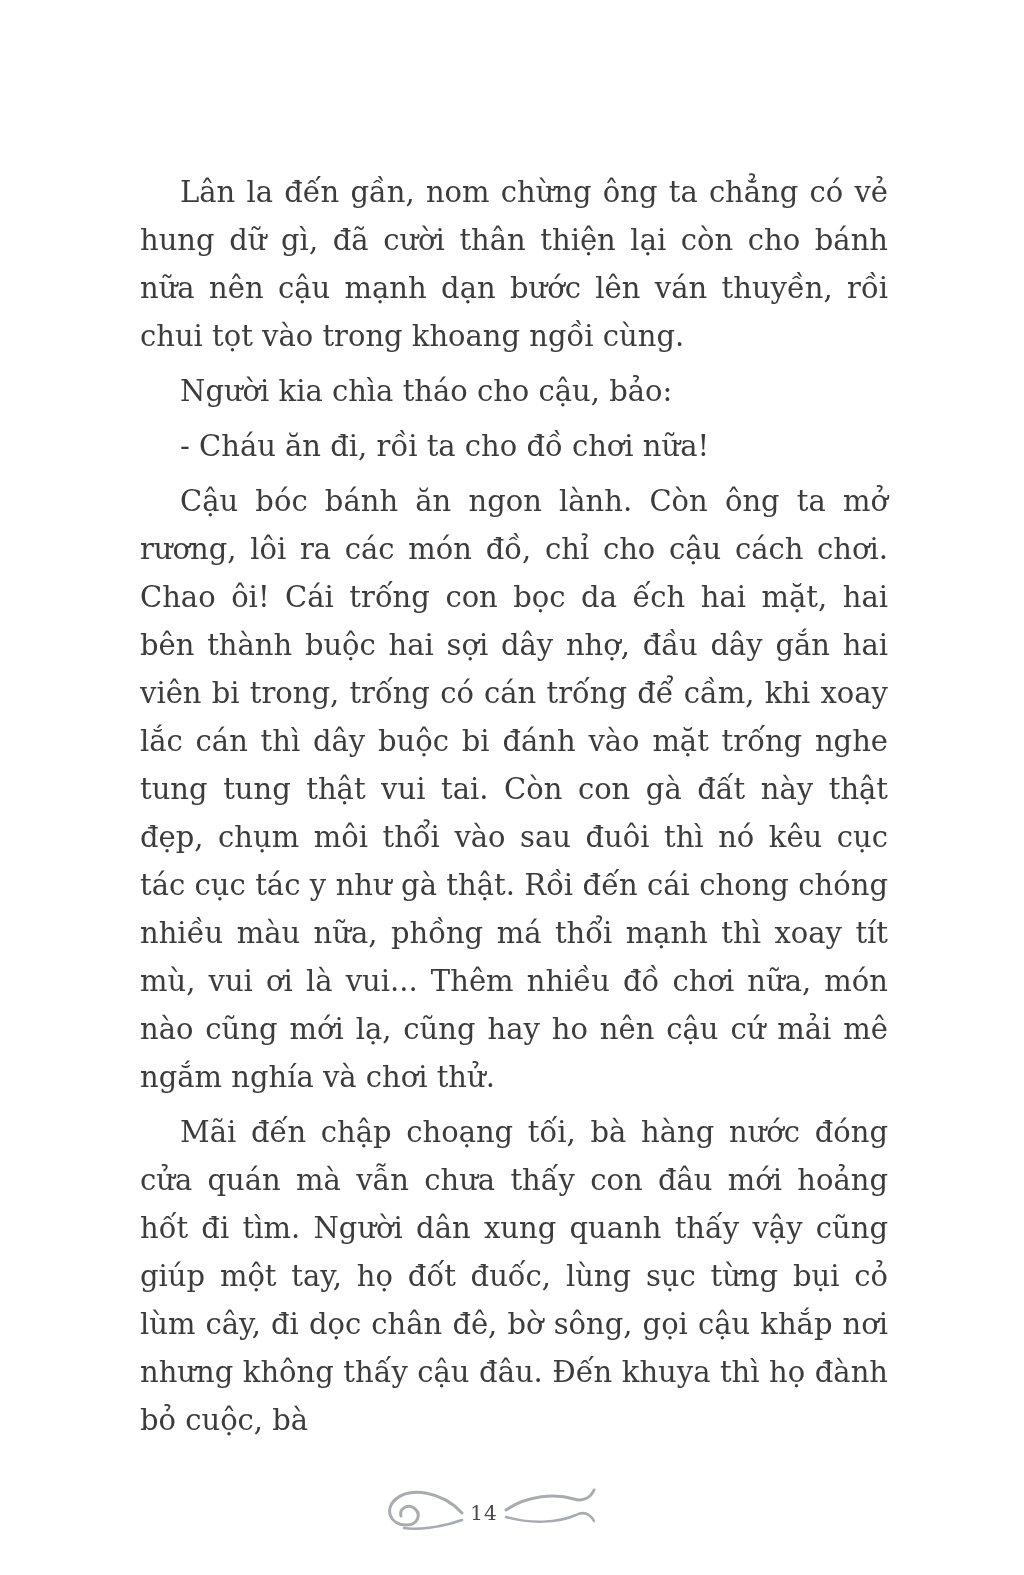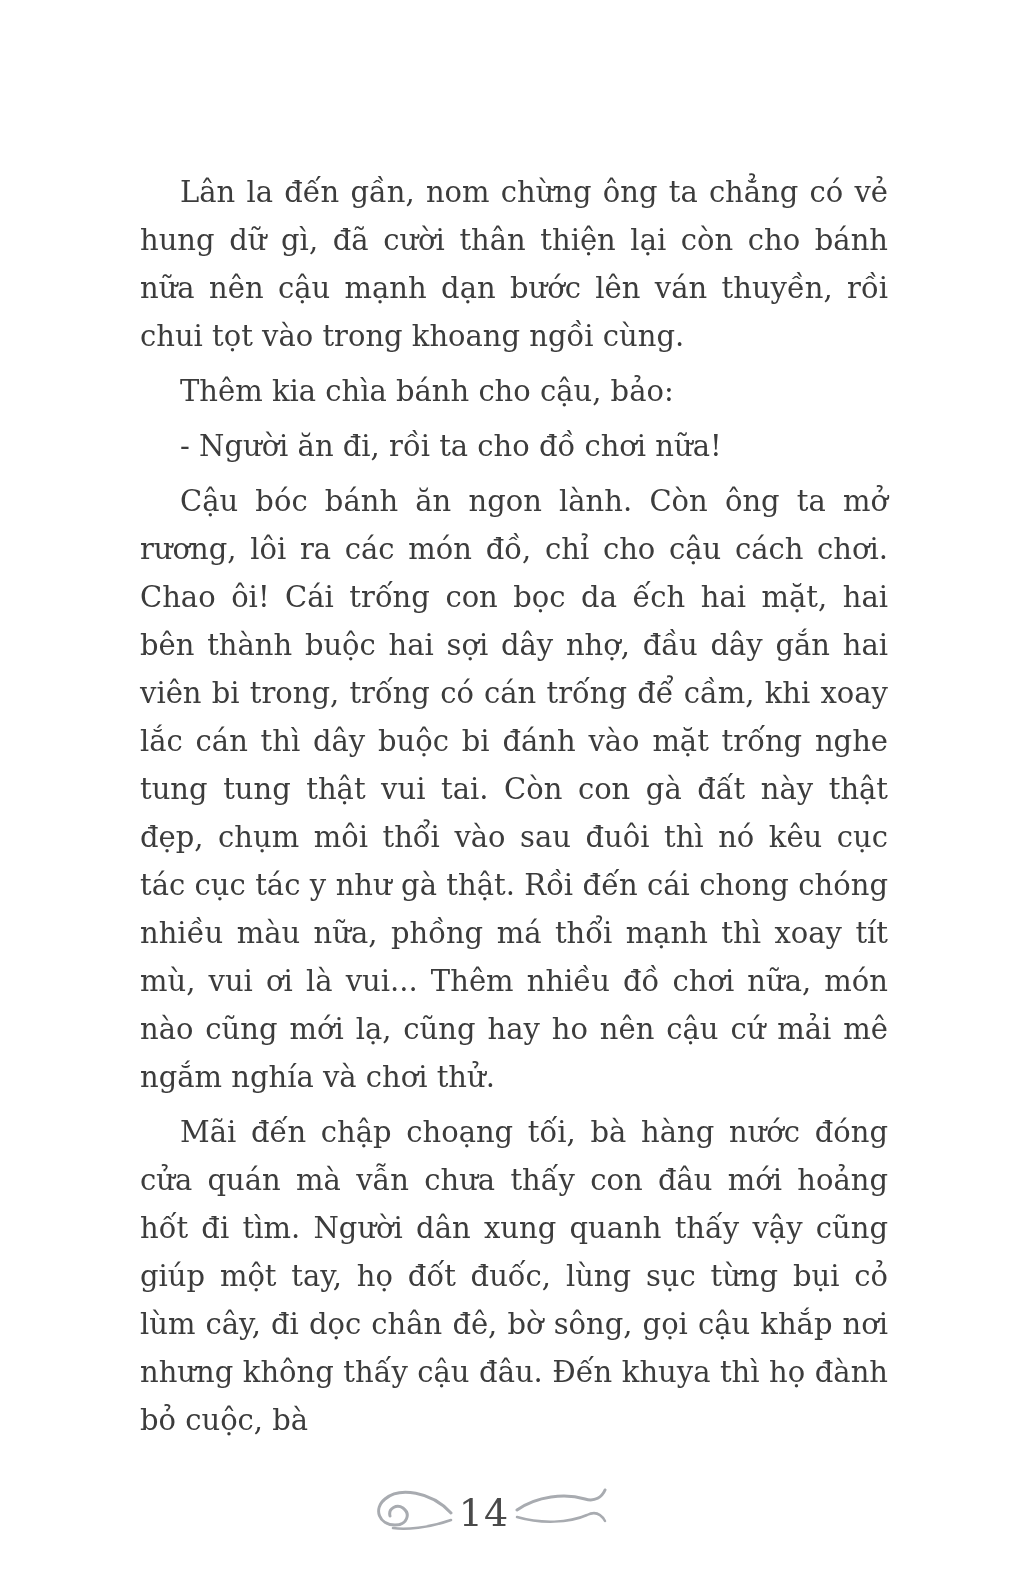--- a/index.html
+++ b/index.html
@@ -42,37 +42,37 @@
     display: flex;
     align-items: center;
     justify-content: center;
     gap: 4px;
   }
   .ornament {
     display: inline-block;
     line-height: 0;
   }
   .page-number {
-    font-size: 38px;
+    font-size: 20px;
     color: #4a4a4a;
     letter-spacing: 1px;
     padding: 0 2px;
     position: relative;
     top: 4px;
   }
 </style>
 </head>
 <body>
 
 <div class="page">
 
   <main class="text-block">
     <p>Lân la đến gần, nom chừng ông ta chẳng có vẻ hung dữ gì, đã cười thân thiện lại còn cho bánh nữa nên cậu mạnh dạn bước lên ván thuyền, rồi chui tọt vào trong khoang ngồi cùng.</p>
-    <p>Thêm kia chìa bánh cho cậu, bảo:</p>
-    <p>- Người ăn đi, rồi ta cho đồ chơi nữa!</p>
+    <p>Người kia chìa tháo cho cậu, bảo:</p>
+    <p>- Cháu ăn đi, rồi ta cho đồ chơi nữa!</p>
     <p>Cậu bóc bánh ăn ngon lành. Còn ông ta mở rương, lôi ra các món đồ, chỉ cho cậu cách chơi. Chao ôi! Cái trống con bọc da ếch hai mặt, hai bên thành buộc hai sợi dây nhợ, đầu dây gắn hai viên bi trong, trống có cán trống để cầm, khi xoay lắc cán thì dây buộc bi đánh vào mặt trống nghe tung tung thật vui tai. Còn con gà đất này thật đẹp, chụm môi thổi vào sau đuôi thì nó kêu cục tác cục tác y như gà thật. Rồi đến cái chong chóng nhiều màu nữa, phồng má thổi mạnh thì xoay tít mù, vui ơi là vui... Thêm nhiều đồ chơi nữa, món nào cũng mới lạ, cũng hay ho nên cậu cứ mải mê ngắm nghía và chơi thử.</p>
     <p>Mãi đến chập choạng tối, bà hàng nước đóng cửa quán mà vẫn chưa thấy con đâu mới hoảng hốt đi tìm. Người dân xung quanh thấy vậy cũng giúp một tay, họ đốt đuốc, lùng sục từng bụi cỏ lùm cây, đi dọc chân đê, bờ sông, gọi cậu khắp nơi nhưng không thấy cậu đâu. Đến khuya thì họ đành bỏ cuộc, bà</p>
   </main>
 
   <footer class="page-footer">
     <span class="ornament">
       <svg width="84" height="52" viewBox="0 0 84 52" xmlns="http://www.w3.org/2000/svg">
         <path d="M82,30 C62,8 30,4 16,16 C4,26 10,42 26,42 C38,42 42,31 34,25 C28,21 19,25 21,33" fill="none" stroke="#a8abb0" stroke-width="3" stroke-linecap="round"></path>
         <path d="M82,37 C60,45 36,47 24,45" fill="none" stroke="#a8abb0" stroke-width="2.5" stroke-linecap="round"></path>
       </svg>

